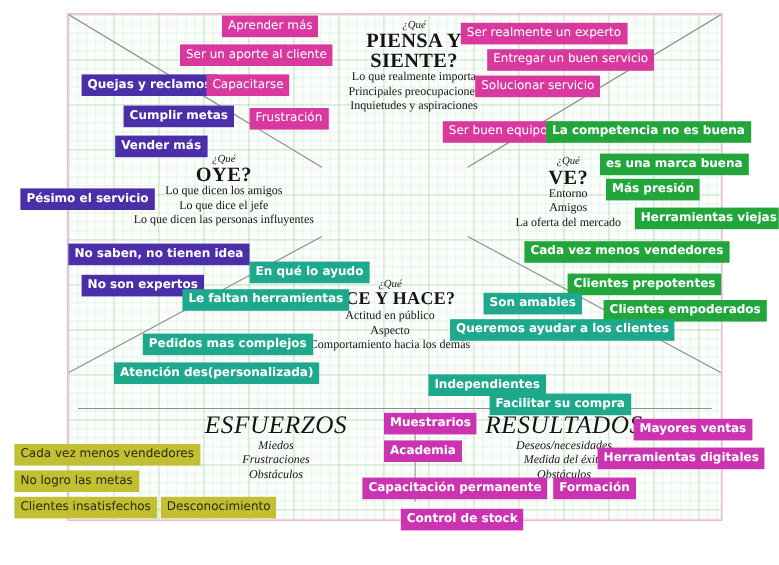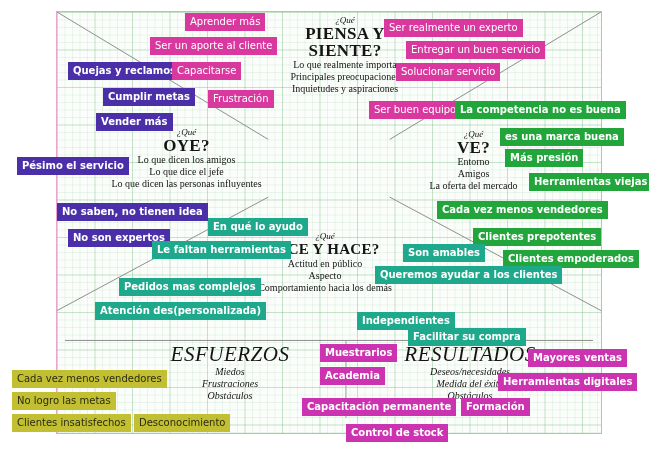--- a/index.html
+++ b/index.html
@@ -215,16 +215,16 @@
       <div class="tag magenta2" style="left: 320px; top: 344px;">Muestrarios</div>
       <div class="tag magenta2" style="left: 528px; top: 349px;">Mayores ventas</div>
       <div class="tag magenta2" style="left: 320px; top: 367px;">Academia</div>
       <div class="tag olive" style="left: 12px; top: 370px;">Cada vez menos vendedores</div>
       <div class="tag magenta2" style="left: 498px; top: 373px;">Herramientas digitales</div>
       <div class="tag olive" style="left: 12px; top: 392px;">No logro las metas</div>
       <div class="tag magenta2" style="left: 302px; top: 398px;">Capacitación permanente</div>
       <div class="tag magenta2" style="left: 461px; top: 398px;">Formación</div>
       <div class="tag olive" style="left: 12px; top: 414px;">Clientes insatisfechos</div>
       <div class="tag olive" style="left: 134px; top: 414px;">Desconocimiento</div>
-      <div class="tag magenta2" style="left: 346px; top: 424px;">Control de stock</div>
+      <div class="tag magenta2" style="left: 334px; top: 424px;">Control de stock</div>
     </div>
 
 </div>
 
 </body></html>

